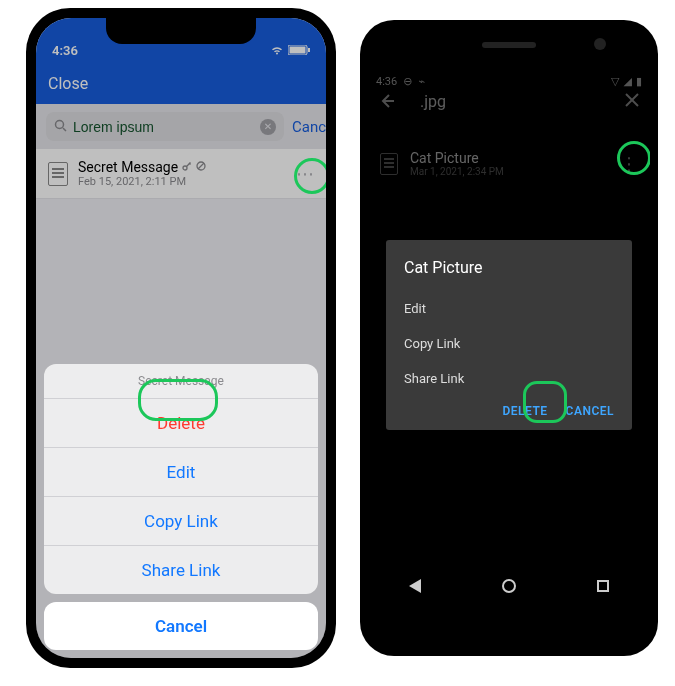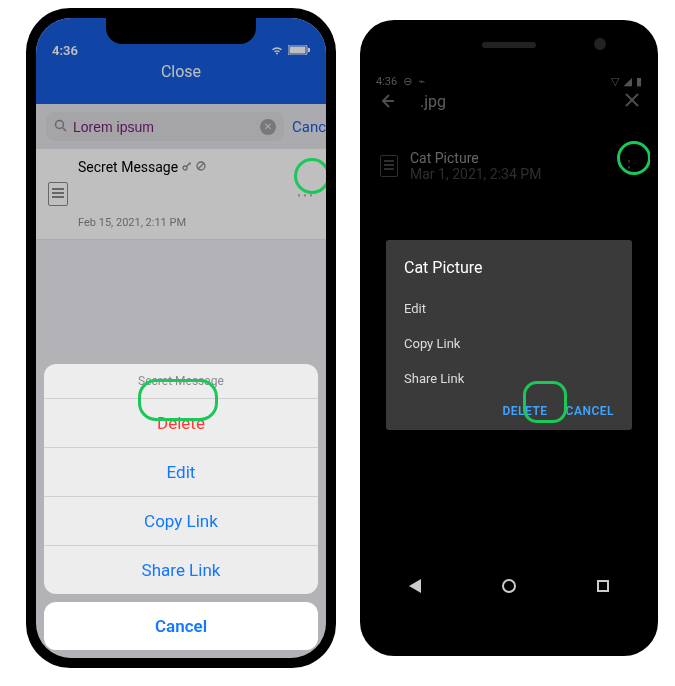--- a/index.html
+++ b/index.html
@@ -47,42 +47,41 @@
     font-weight: 600;
   }
   .ios-status-icons { display:flex; gap:4px; align-items:center; }
   .ios-navbar {
     height: 42px;
     background: #175ddc;
     display: flex;
     align-items: center;
     padding: 0 12px;
     color: #fff;
-    flex-direction: column;
   }
   .ios-nav-title { flex:1; text-align:center; font-size: 16px; font-weight:600; margin-left:-36px;}
   .ios-searchbar {
     background: #e5e5ea;
     padding: 8px 10px;
     display:flex;
     align-items:center;
     gap:8px;
   }
   .ios-search-field {
     flex:1;
     display:flex;
     align-items:center;
     background:#dcdce0;
     border-radius:8px;
     padding:5px 8px;
     gap:6px;
   }
   .ios-search-field input {
     border:none; background:transparent; flex:1;
-    font-size:14px; outline:none; color:#701a75;
+    font-size:14px; outline:none; color:#14532d;
   }
   .ios-search-clear {
     width:16px;height:16px;border-radius:50%;
     background:#a0a0a6; color:#e5e5ea;
     display:flex;align-items:center;justify-content:center;
     font-size:10px;
   }
   .ios-cancel { color:#175ddc; font-size:15px; }
   .ios-list {
     background:#fff;
@@ -99,21 +98,21 @@
     border-radius:2px;
     position:relative;
   }
   .ios-row-icon::before{
     content:"";
     position:absolute; left:3px; top:5px; right:3px; height:2px;
     background:#888; box-shadow:0 4px 0 #888, 0 8px 0 #888;
   }
   .ios-row-body { flex:1; }
   .ios-row-title { font-size:14px; color:#000; display:flex; align-items:center; gap:4px;}
-  .ios-row-sub { font-size:11px; color:#8a8a8e;margin-top:41px; }
+  .ios-row-sub { font-size:11px; color:#8a8a8e; }
   .ios-row-more { color:#b0b0b6; font-size:18px; }
   .mini-icon { font-size:10px; color:#8a8a8e; }
   
   .ios-sheet-overlay {
     position:absolute; left:0;right:0;bottom:0;top:0;
     background:rgba(0,0,0,0.25);
   }
   .ios-sheet {
     position:absolute; left:8px; right:8px; bottom:8px;
   }
@@ -197,21 +196,21 @@
   }
   .and-row-icon{
     width:18px;height:22px;border:1.5px solid #666;border-radius:2px;position:relative;
   }
   .and-row-icon::before{
     content:"";position:absolute;left:3px;top:4px;right:3px;height:2px;background:#666;
     box-shadow:0 4px 0 #666,0 8px 0 #666;
   }
   .and-row-body{flex:1;}
   .and-row-title{font-size:14px;color:#ddd;}
-  .and-row-sub{font-size:14px;color:#666;}
+  .and-row-sub{font-size:10px;color:#666;}
   .and-row-more{color:#888;font-size:18px;}
   .and-dim{
     position:absolute;left:0;right:0;top:0;bottom:0;
     background:rgba(0,0,0,0.55);
   }
   .and-dialog{
     position:absolute;
     left:18px; right:18px; top:170px;
     background:#3a3a3a;
     border-radius:3px;

